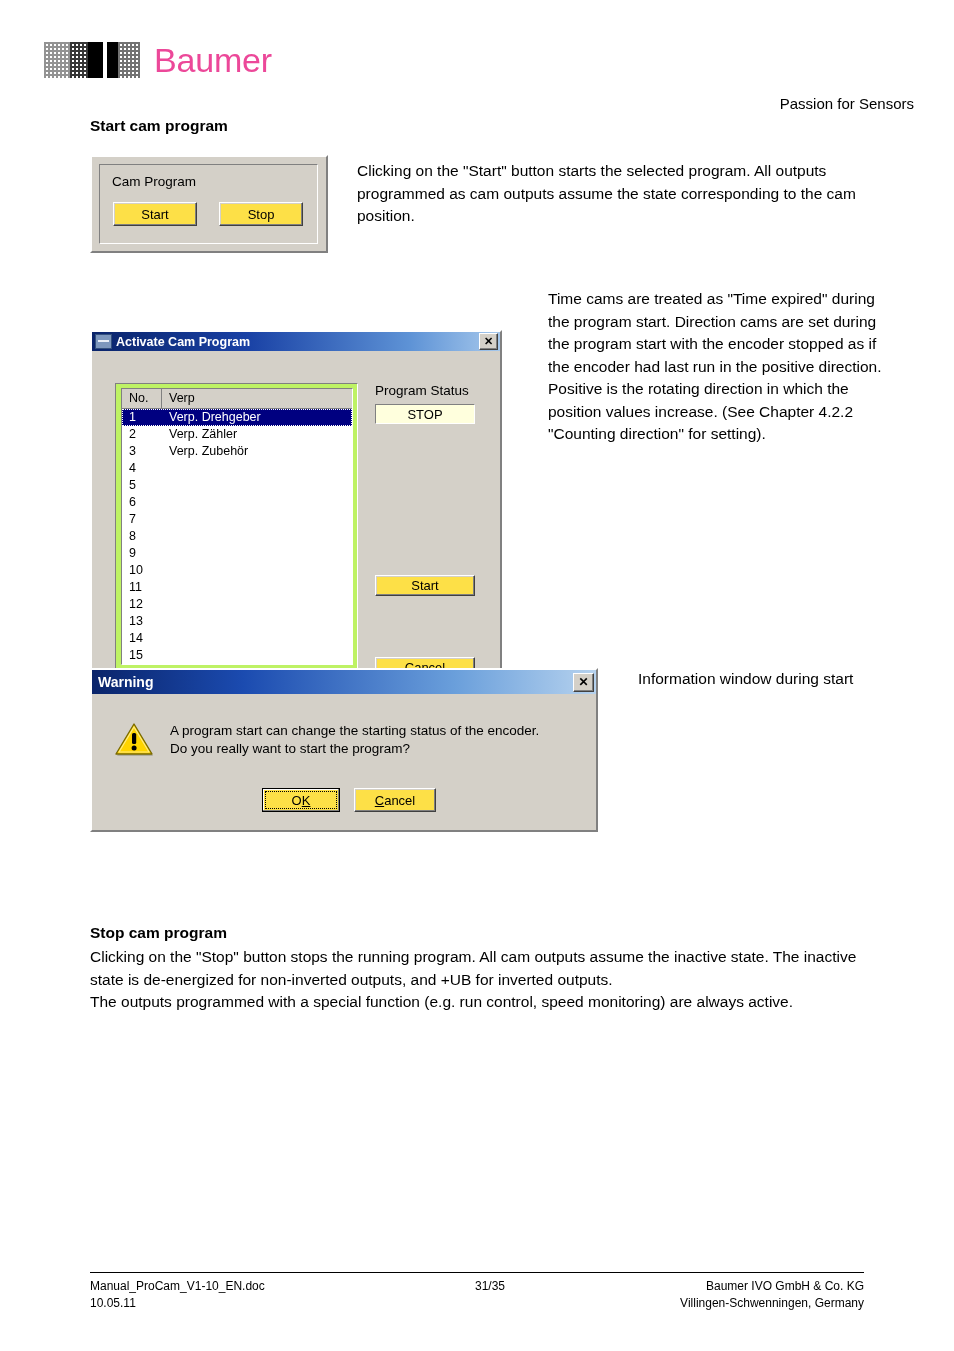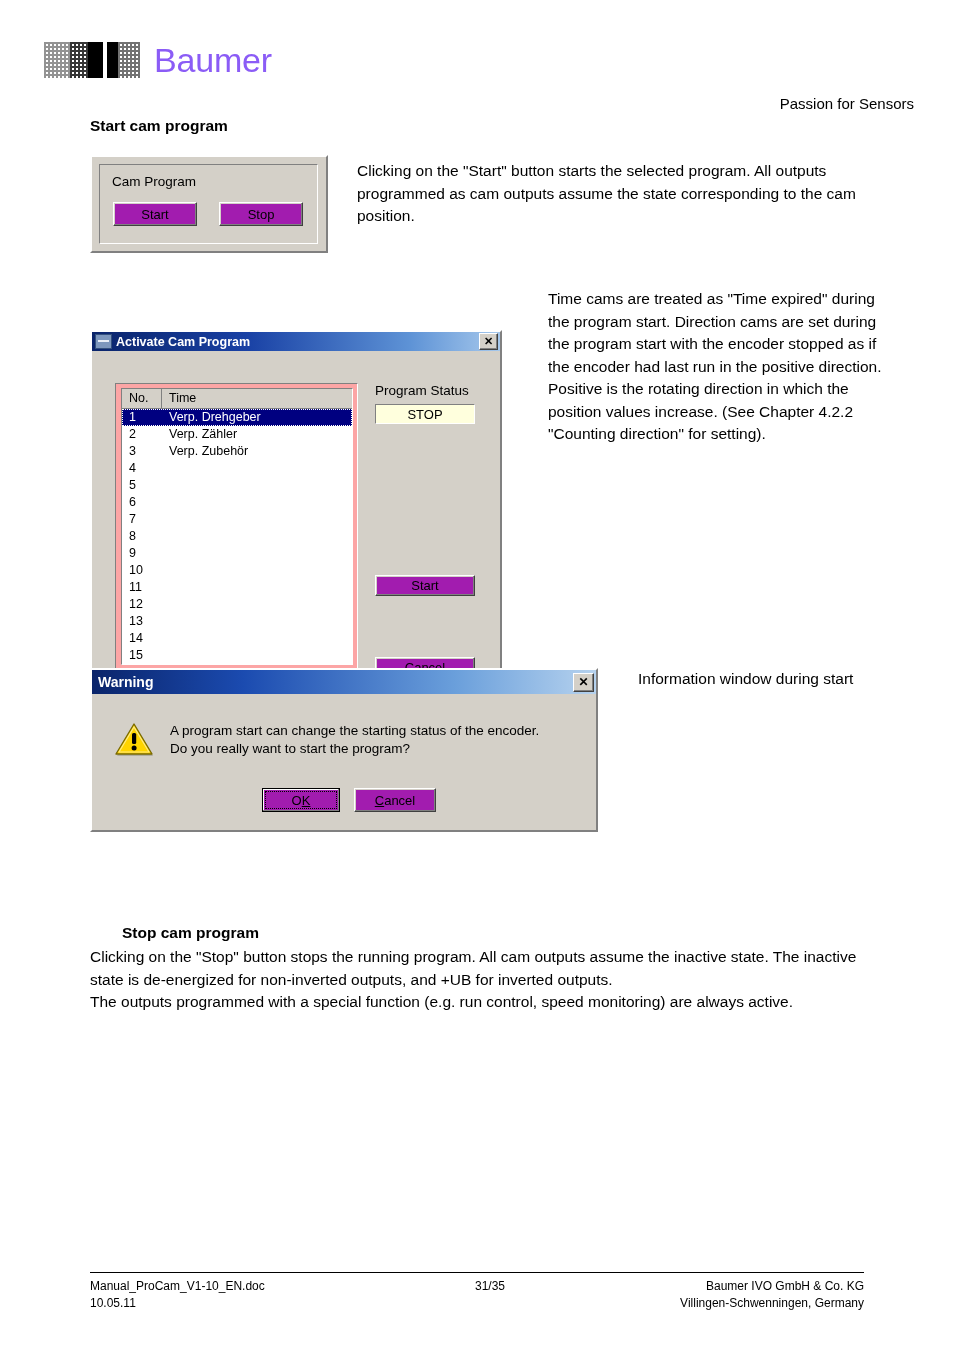--- a/index.html
+++ b/index.html
@@ -65,21 +65,21 @@
       repeating-linear-gradient(to right, #000 0 2px, transparent 2px 4px),
       repeating-linear-gradient(to bottom, #000 0 2px, transparent 2px 4px);
     background-color: #fff;
     opacity: 0.55;
   }
   .logo-text {
     font-size: 34px;
     font-weight: 400;
     letter-spacing: -0.2px;
     line-height: 34px;
-    color: #8b5cf6;
+    color: #ec4899;
   }
   .tagline {
     position: absolute;
     right: 40px; top: 56px;
     font-size: 15px;
     color: #000;
     margin-top: 39px;
   }
 
   
@@ -144,21 +144,21 @@
     display: flex;
     align-items: center;
     justify-content: center;
     font-size: 11px;
     font-weight: bold;
     color: #000;
     line-height: 1;
     flex: none;
   }
   .btn {
-    background: #a21caf;
+    background: #fde047;
     border-top: 1px solid #ffffff;
     border-left: 1px solid #ffffff;
     border-right: 1px solid #404040;
     border-bottom: 1px solid #404040;
     box-shadow: inset -1px -1px 0 #808080, inset 1px 1px 0 #d4d0c8;
     display: flex;
     align-items: center;
     justify-content: center;
     font-size: 13px;
     color: #000;
@@ -189,21 +189,21 @@
   #cam-program-group .gb-btn { position: absolute; top: 37px; height: 24px; width: 84px; }
   #btn-start-cam { left: 13px; }
   #btn-stop-cam  { left: 119px; }
 
   
   #activate-window { left: 90px; top: 288px; width: 412px; height: 358px; margin-top: 42px; }
   #activate-window .titlebar { margin: 0; }
   #activate-body { position: absolute; left: 0; top: 19px; right: 0; bottom: 0; }
 
   #cam-list { position: absolute; left: 23px; top: 32px; width: 243px; height: 288px;
-              background: #fca5a5; }
+              background: #bef264; }
   #cam-list-inner {
     position: absolute; left: 5px; top: 4px; right: 4px; bottom: 5px;
     background: #ffffff;
     border-top: 1px solid #808080;
     border-left: 1px solid #808080;
     border-right: 1px solid #ffffff;
     border-bottom: 1px solid #ffffff;
     overflow: hidden;
     box-sizing: border-box;
   }
@@ -325,21 +325,21 @@
     <div class="title-text">Activate Cam Program</div>
     <div class="closebtn">✕</div>
   </div>
 
   <div id="activate-body">
 
     <div class="sunken" id="cam-list">
       <div id="cam-list-inner">
         <div class="list-header">
           <div class="hc no">No.</div>
-          <div class="hc name">Time</div>
+          <div class="hc name">Verp</div>
         </div>
         <div id="cam-list-rows">
             <div class="list-row selected">
               <div class="rc no">1</div>
               <div class="rc name">Verp. Drehgeber</div>
             </div>
             <div class="list-row">
               <div class="rc no">2</div>
               <div class="rc name">Verp. Zähler</div>
             </div>
@@ -439,21 +439,21 @@
       <span class="btn-lbl"><span>O</span><span class="ul">K</span></span>
     </div>
     <div class="btn" id="btn-cancel-warning">
       <span class="btn-lbl"><span class="ul">C</span><span>ancel</span></span>
     </div>
   </div>
 </div>
 
 <div class="body-text" style="left:638px; top:668px; width:280px;">Information window during start</div>
 
-<div class="section-title" style="left:90px; top:924px;margin-left:32px;">Stop cam program</div>
+<div class="section-title" style="left:90px; top:924px;">Stop cam program</div>
 <div class="body-text" style="left:90px; top:946px; width:800px; white-space:pre-wrap;">Clicking on the "Stop" button stops the running program. All cam outputs assume the inactive state. The inactive state is de-energized for non-inverted outputs, and +UB for inverted outputs.
 The outputs programmed with a special function (e.g. run control, speed monitoring) are always active.</div>
 
 <div id="footer-rule"></div>
 <div class="footer-col" id="footer-left">
   <div>Manual_ProCam_V1-10_EN.doc</div>
   <div>10.05.11</div>
 </div>
 <div class="footer-col" id="footer-center">31/35</div>
 <div class="footer-col" id="footer-right">

